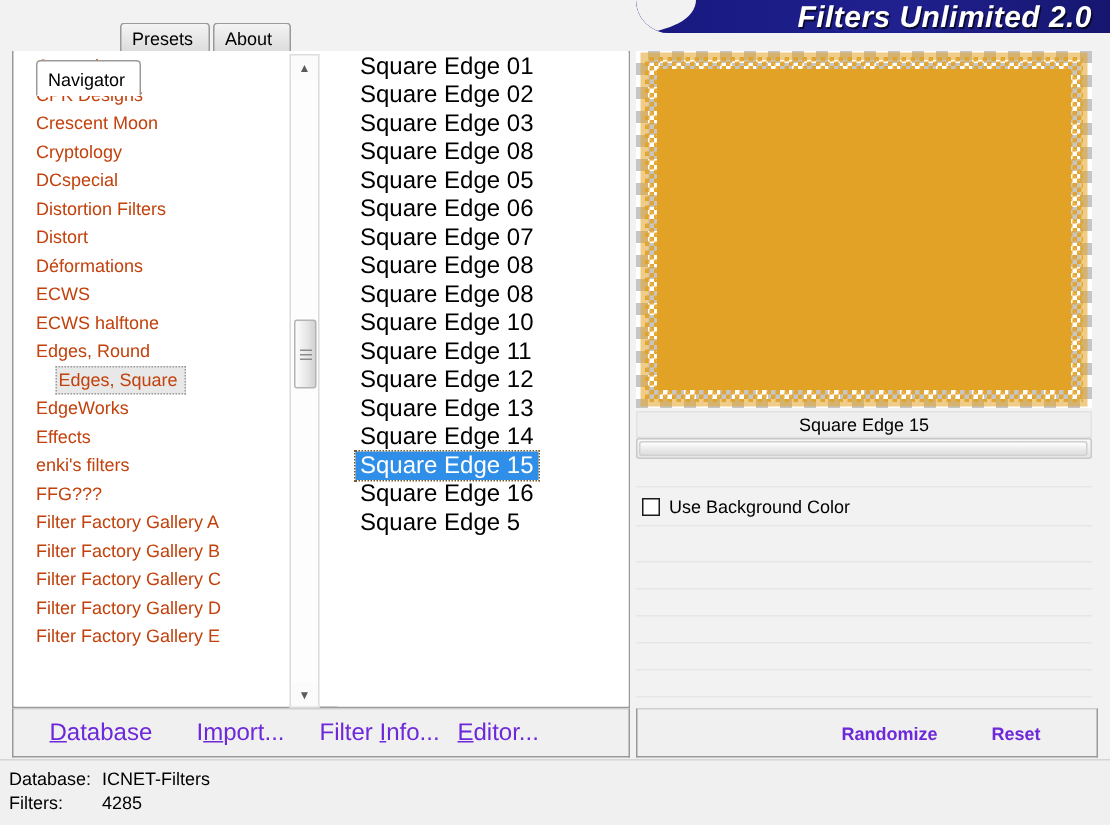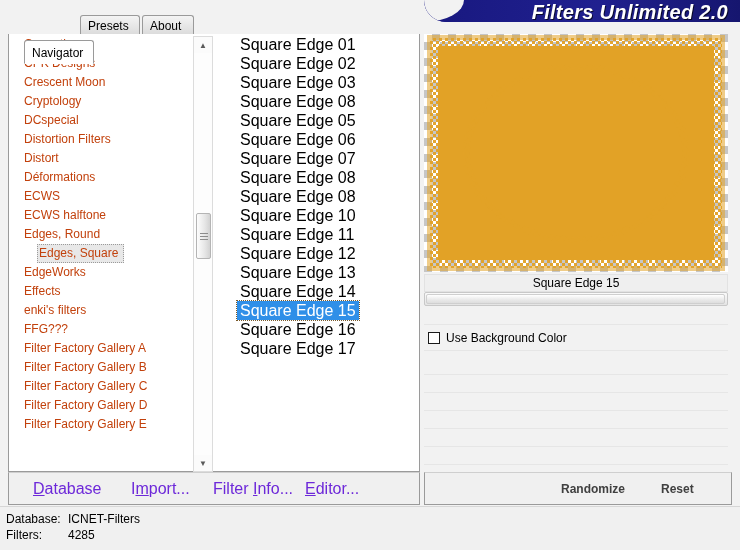--- a/index.html
+++ b/index.html
@@ -200,21 +200,21 @@
     font-size:16px;color:#6d28d9;padding:0 4px;white-space:nowrap;
   }
   .tb-btn u{text-decoration:underline;}
   .toolbar-right{
     position:absolute;left:424px;top:472px;width:308px;height:33px;
     background:#f0f0f0;border:1px solid #9a9a9a;border-top:1px solid #cfcfcf;
     box-sizing:border-box;
   }
   .tb-bold{
     position:absolute;top:6px;height:20px;line-height:20px;
-    font-size:12px;font-weight:bold;color:#404040;white-space:nowrap;
+    font-size:12px;font-weight:bold;color:#6d28d9;white-space:nowrap;
   }
 
   
   .statusbar{
     position:absolute;left:0;top:506px;width:740px;height:44px;
     background:#f0f0f0;border-top:1px solid #d6d6d6;
   }
   .status-box{
     position:absolute;left:6px;top:3px;width:330px;height:36px;
     font-size:12px;color:#000;
@@ -277,21 +277,21 @@
         <div class="f-item"><span class="chip">Square Edge 07</span></div>
         <div class="f-item"><span class="chip">Square Edge 08</span></div>
         <div class="f-item"><span class="chip">Square Edge 08</span></div>
         <div class="f-item"><span class="chip">Square Edge 10</span></div>
         <div class="f-item"><span class="chip">Square Edge 11</span></div>
         <div class="f-item"><span class="chip">Square Edge 12</span></div>
         <div class="f-item"><span class="chip">Square Edge 13</span></div>
         <div class="f-item"><span class="chip">Square Edge 14</span></div>
         <div class="f-item selected"><span class="chip">Square Edge 15</span></div>
         <div class="f-item"><span class="chip">Square Edge 16</span></div>
-        <div class="f-item"><span class="chip">Square Edge 17</span></div>
+        <div class="f-item"><span class="chip">Square Edge 5</span></div>
       </div>
   </div>
 
   <div class="vscroll">
     <div class="track"></div>
     <div class="sb-arrow up">▲</div>
     <div class="sb-thumb">
       <span class="grip">
           <i></i>
           <i></i>

